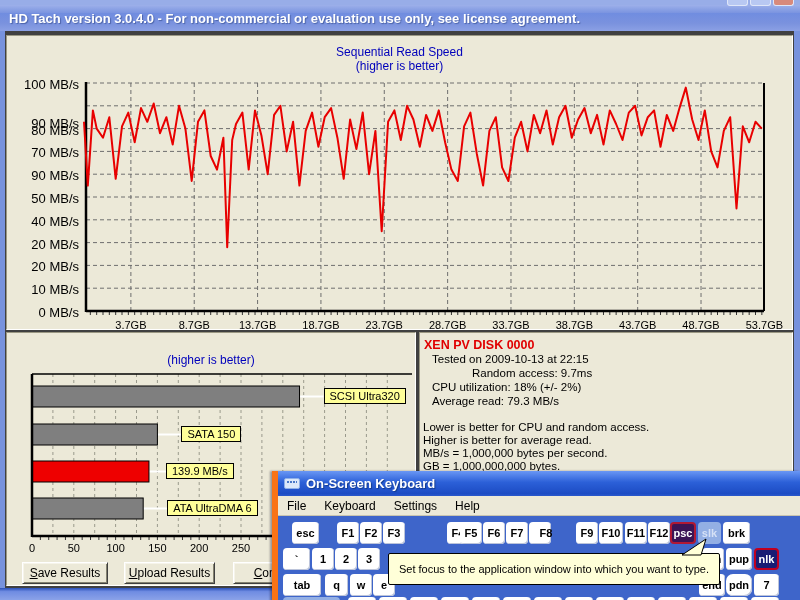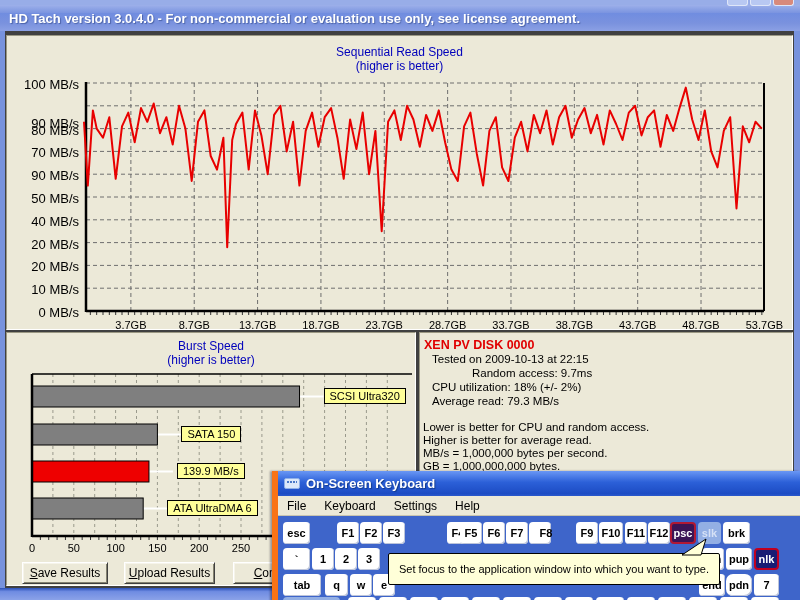--- a/index.html
+++ b/index.html
@@ -234,21 +234,20 @@
         <div class="xlab" style="left: 410.629px; top: 283px;">28.7GB</div>
         <div class="xlab" style="left: 473.979px; top: 283px;">33.7GB</div>
         <div class="xlab" style="left: 537.329px; top: 283px;">38.7GB</div>
         <div class="xlab" style="left: 600.679px; top: 283px;">43.7GB</div>
         <div class="xlab" style="left: 664.029px; top: 283px;">48.7GB</div>
         <div class="xlab" style="left: 727.379px; top: 283px;">53.7GB</div>
       </div>
   </div>
 
   <div class="panel" style="left:6px;top:332px;width:410px;height:254px;">
-    <div class="chart-title" style="top:6px;">Burst Speed</div>
     <div class="chart-title" style="top:20px;">(higher is better)</div>
     <div id="burst-svg-holder" style="position:absolute;left:0;top:0;width:408px;height:252px;"><svg width="408" height="252" viewBox="0 0 408 252">
           <line x1="45.9" y1="41" x2="45.9" y2="203" stroke="#9a9a8c" stroke-width="1" stroke-dasharray="3,3"></line>
           <line x1="66.8" y1="41" x2="66.8" y2="203" stroke="#9a9a8c" stroke-width="1" stroke-dasharray="3,3"></line>
           <line x1="87.69999999999999" y1="41" x2="87.69999999999999" y2="203" stroke="#9a9a8c" stroke-width="1" stroke-dasharray="3,3"></line>
           <line x1="108.6" y1="41" x2="108.6" y2="203" stroke="#9a9a8c" stroke-width="1" stroke-dasharray="3,3"></line>
           <line x1="129.5" y1="41" x2="129.5" y2="203" stroke="#9a9a8c" stroke-width="1" stroke-dasharray="3,3"></line>
           <line x1="150.39999999999998" y1="41" x2="150.39999999999998" y2="203" stroke="#9a9a8c" stroke-width="1" stroke-dasharray="3,3"></line>
           <line x1="171.29999999999998" y1="41" x2="171.29999999999998" y2="203" stroke="#9a9a8c" stroke-width="1" stroke-dasharray="3,3"></line>
           <line x1="192.2" y1="41" x2="192.2" y2="203" stroke="#9a9a8c" stroke-width="1" stroke-dasharray="3,3"></line>
@@ -314,21 +313,21 @@
           <line x1="141.9564" y1="138.5" x2="165.9564" y2="138.5" stroke="#fff" stroke-width="2"></line>
           <rect x="25" y="128" width="116.9564" height="21" fill="#ee0000" stroke="#000" stroke-width="1"></rect>
           <line x1="136.188" y1="175.5" x2="160.188" y2="175.5" stroke="#fff" stroke-width="2"></line>
           <rect x="25" y="165" width="111.188" height="21" fill="#7f7f7f" stroke="#000" stroke-width="1"></rect>
           <line x1="25" y1="41" x2="25" y2="204" stroke="#000" stroke-width="2.5"></line>
           <line x1="25" y1="203" x2="405" y2="203" stroke="#000" stroke-width="2.5"></line>
         </svg></div>
     <div id="burst-labels">
         <div class="bar-label" style="left: 316.52px; top: 55px;">SCSI Ultra320</div>
         <div class="bar-label" style="left: 174.4px; top: 93px;">SATA 150</div>
-        <div class="bar-label" style="left: 170px; top: 130px;">139.9 MB/s</div>
+        <div class="bar-label" style="left: 159px; top: 130px;">139.9 MB/s</div>
         <div class="bar-label" style="left: 160.188px; top: 167px;">ATA UltraDMA 6</div>
       </div>
     <div id="burst-ticks">
         <div class="btick" style="left: 5px; top: 209px;">0</div>
         <div class="btick" style="left: 46.8px; top: 209px;">50</div>
         <div class="btick" style="left: 88.6px; top: 209px;">100</div>
         <div class="btick" style="left: 130.4px; top: 209px;">150</div>
         <div class="btick" style="left: 172.2px; top: 209px;">200</div>
         <div class="btick" style="left: 214px; top: 209px;">250</div>
       </div>
@@ -361,21 +360,21 @@
       <span class="kbd-icon"></span>
       <span>On-Screen Keyboard</span>
     </div>
     <div class="osk-menubar" id="osk-menubar">
         <span class="menu-item">File</span>
         <span class="menu-item">Keyboard</span>
         <span class="menu-item">Settings</span>
         <span class="menu-item">Help</span>
       </div>
     <div id="osk-keys">
-        <div class="key" style="left: 5px; top: 51px; width: 27px; text-align: right;">esc</div>
+        <div class="key" style="left: 14px; top: 51px; width: 27px; text-align: right;">esc</div>
         <div class="key" style="left: 59px; top: 51px; width: 22px;">F1</div>
         <div class="key" style="left: 82px; top: 51px; width: 22px; text-align: right;">F2</div>
         <div class="key" style="left: 105px; top: 51px; width: 22px;">F3</div>
         <div class="key" style="left: 128px; top: 51px; width: 22px; margin-left: 41px;">F4</div>
         <div class="key" style="left: 182px; top: 51px; width: 22px;">F5</div>
         <div class="key" style="left: 205px; top: 51px; width: 22px;">F6</div>
         <div class="key" style="left: 228px; top: 51px; width: 22px;">F7</div>
         <div class="key" style="left: 251px; top: 51px; width: 22px; padding-left: 12px;">F8</div>
         <div class="key" style="left: 298px; top: 51px; width: 22px;">F9</div>
         <div class="key" style="left: 321px; top: 51px; width: 24px;">F10</div>

